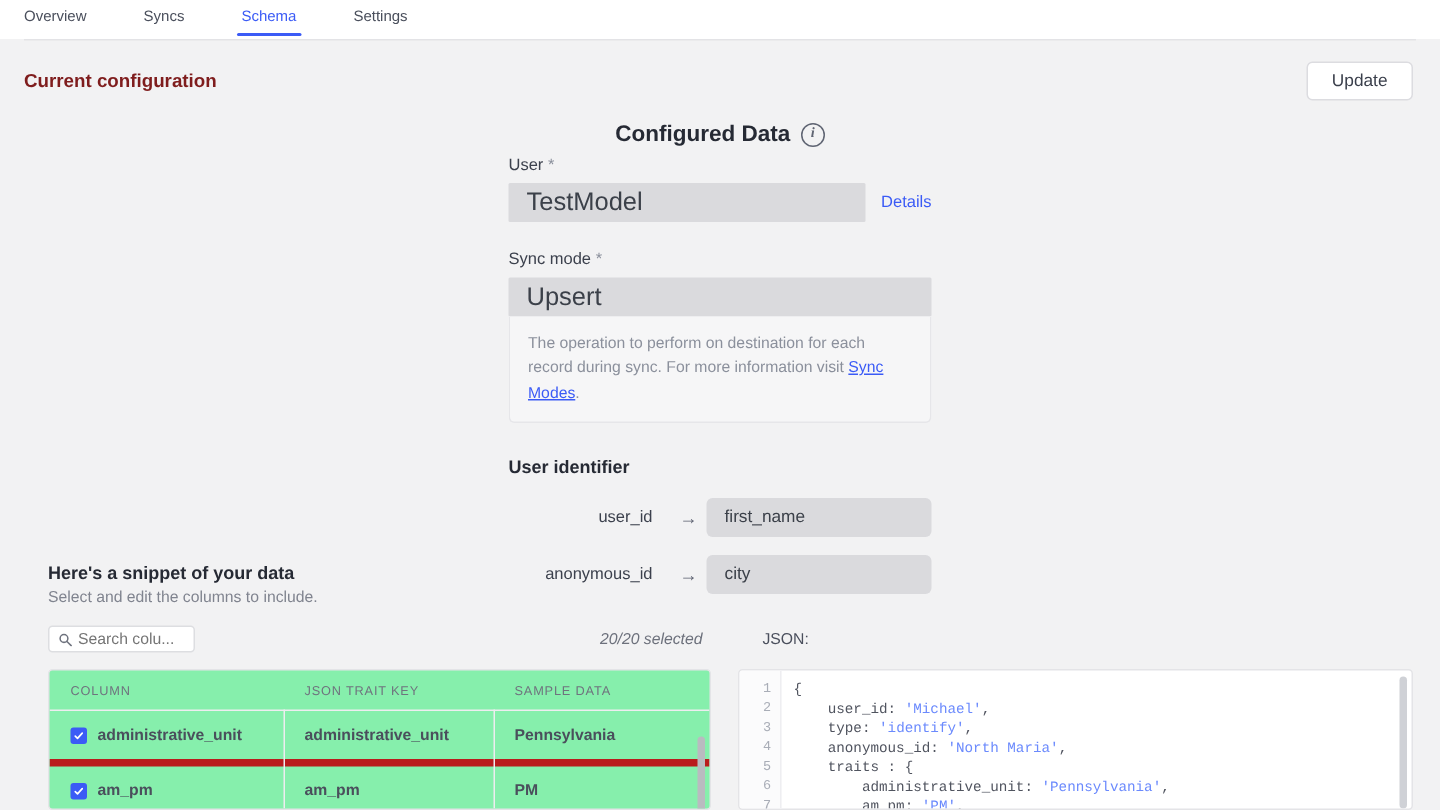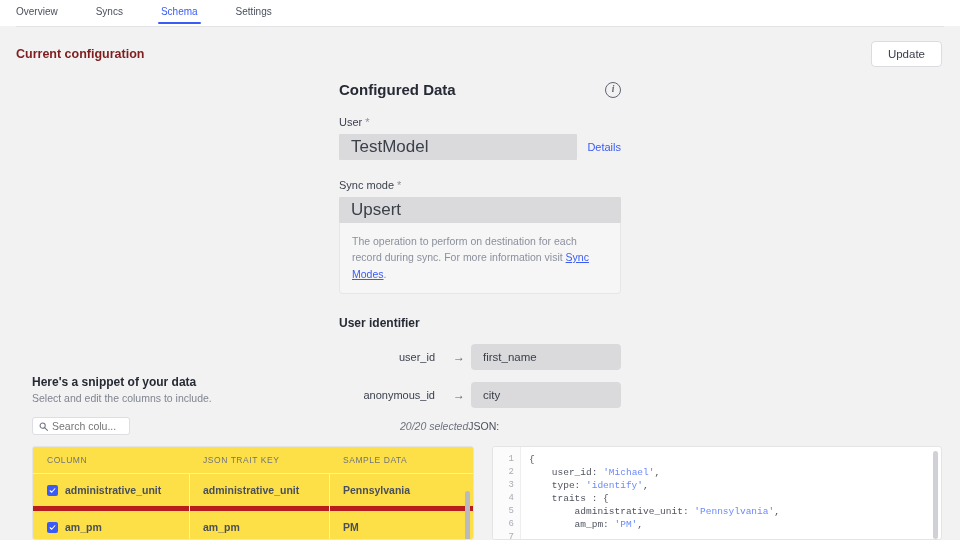--- a/index.html
+++ b/index.html
@@ -77,23 +77,23 @@
     margin: 0 auto;
     padding-top: 14px;
   }
   .form-title {
     text-align: center;
     font-size: 15px;
     font-weight: bold;
     color: #262a34;
     display: flex;
     align-items: center;
-    justify-content: space-between;
+    justify-content: center;
     gap: 7px;
-    margin-bottom: 18px;
+    margin-bottom: 6px;
   }
   .info-icon {
     width: 14px; height: 14px;
     border: 1.3px solid #5f6472;
     border-radius: 50%;
     display: inline-flex;
     align-items: center;
     justify-content: center;
     font-size: 9.5px;
     font-weight: bold;
@@ -232,35 +232,36 @@
   }
   .selected-count {
     font-size: 10.5px;
     color: #6d717c;
     margin-left: 270px;
     font-style: italic;
   }
   .json-label {
     font-size: 10.5px;
     color: #4a4f5c;
+    margin-left: 40px;
   }
 
   
   .panes {
     position: absolute;
     top: 446px;
     left: 32px;
     right: 18px;
     bottom: 0;
     display: flex;
     gap: 18px;
   }
   .table-pane {
     width: 442px;
-    background: #fde047;
+    background: #86efac;
     border: 1px solid #e4e4e7;
     border-radius: 3px;
     position: relative;
     overflow: hidden;
     box-sizing: border-box;
   }
   .thead, .trow {
     display: flex;
     align-items: center;
   }
@@ -493,20 +494,21 @@
         <div>3</div>
         <div>4</div>
         <div>5</div>
         <div>6</div>
         <div>7</div>
       </div>
     <div class="code" id="code">
         <div><span>{</span></div>
         <div><span>    user_id: </span><span class="s">'Michael'</span><span>,</span></div>
         <div><span>    type: </span><span class="s">'identify'</span><span>,</span></div>
+        <div><span>    anonymous_id: </span><span class="s">'North Maria'</span><span>,</span></div>
         <div><span>    traits : {</span></div>
         <div><span>        administrative_unit: </span><span class="s">'Pennsylvania'</span><span>,</span></div>
         <div><span>        am_pm: </span><span class="s">'PM'</span><span>,</span></div>
       </div>
     <div class="json-scroll"></div>
   </div>
 
 </div>
 
 </body></html>

